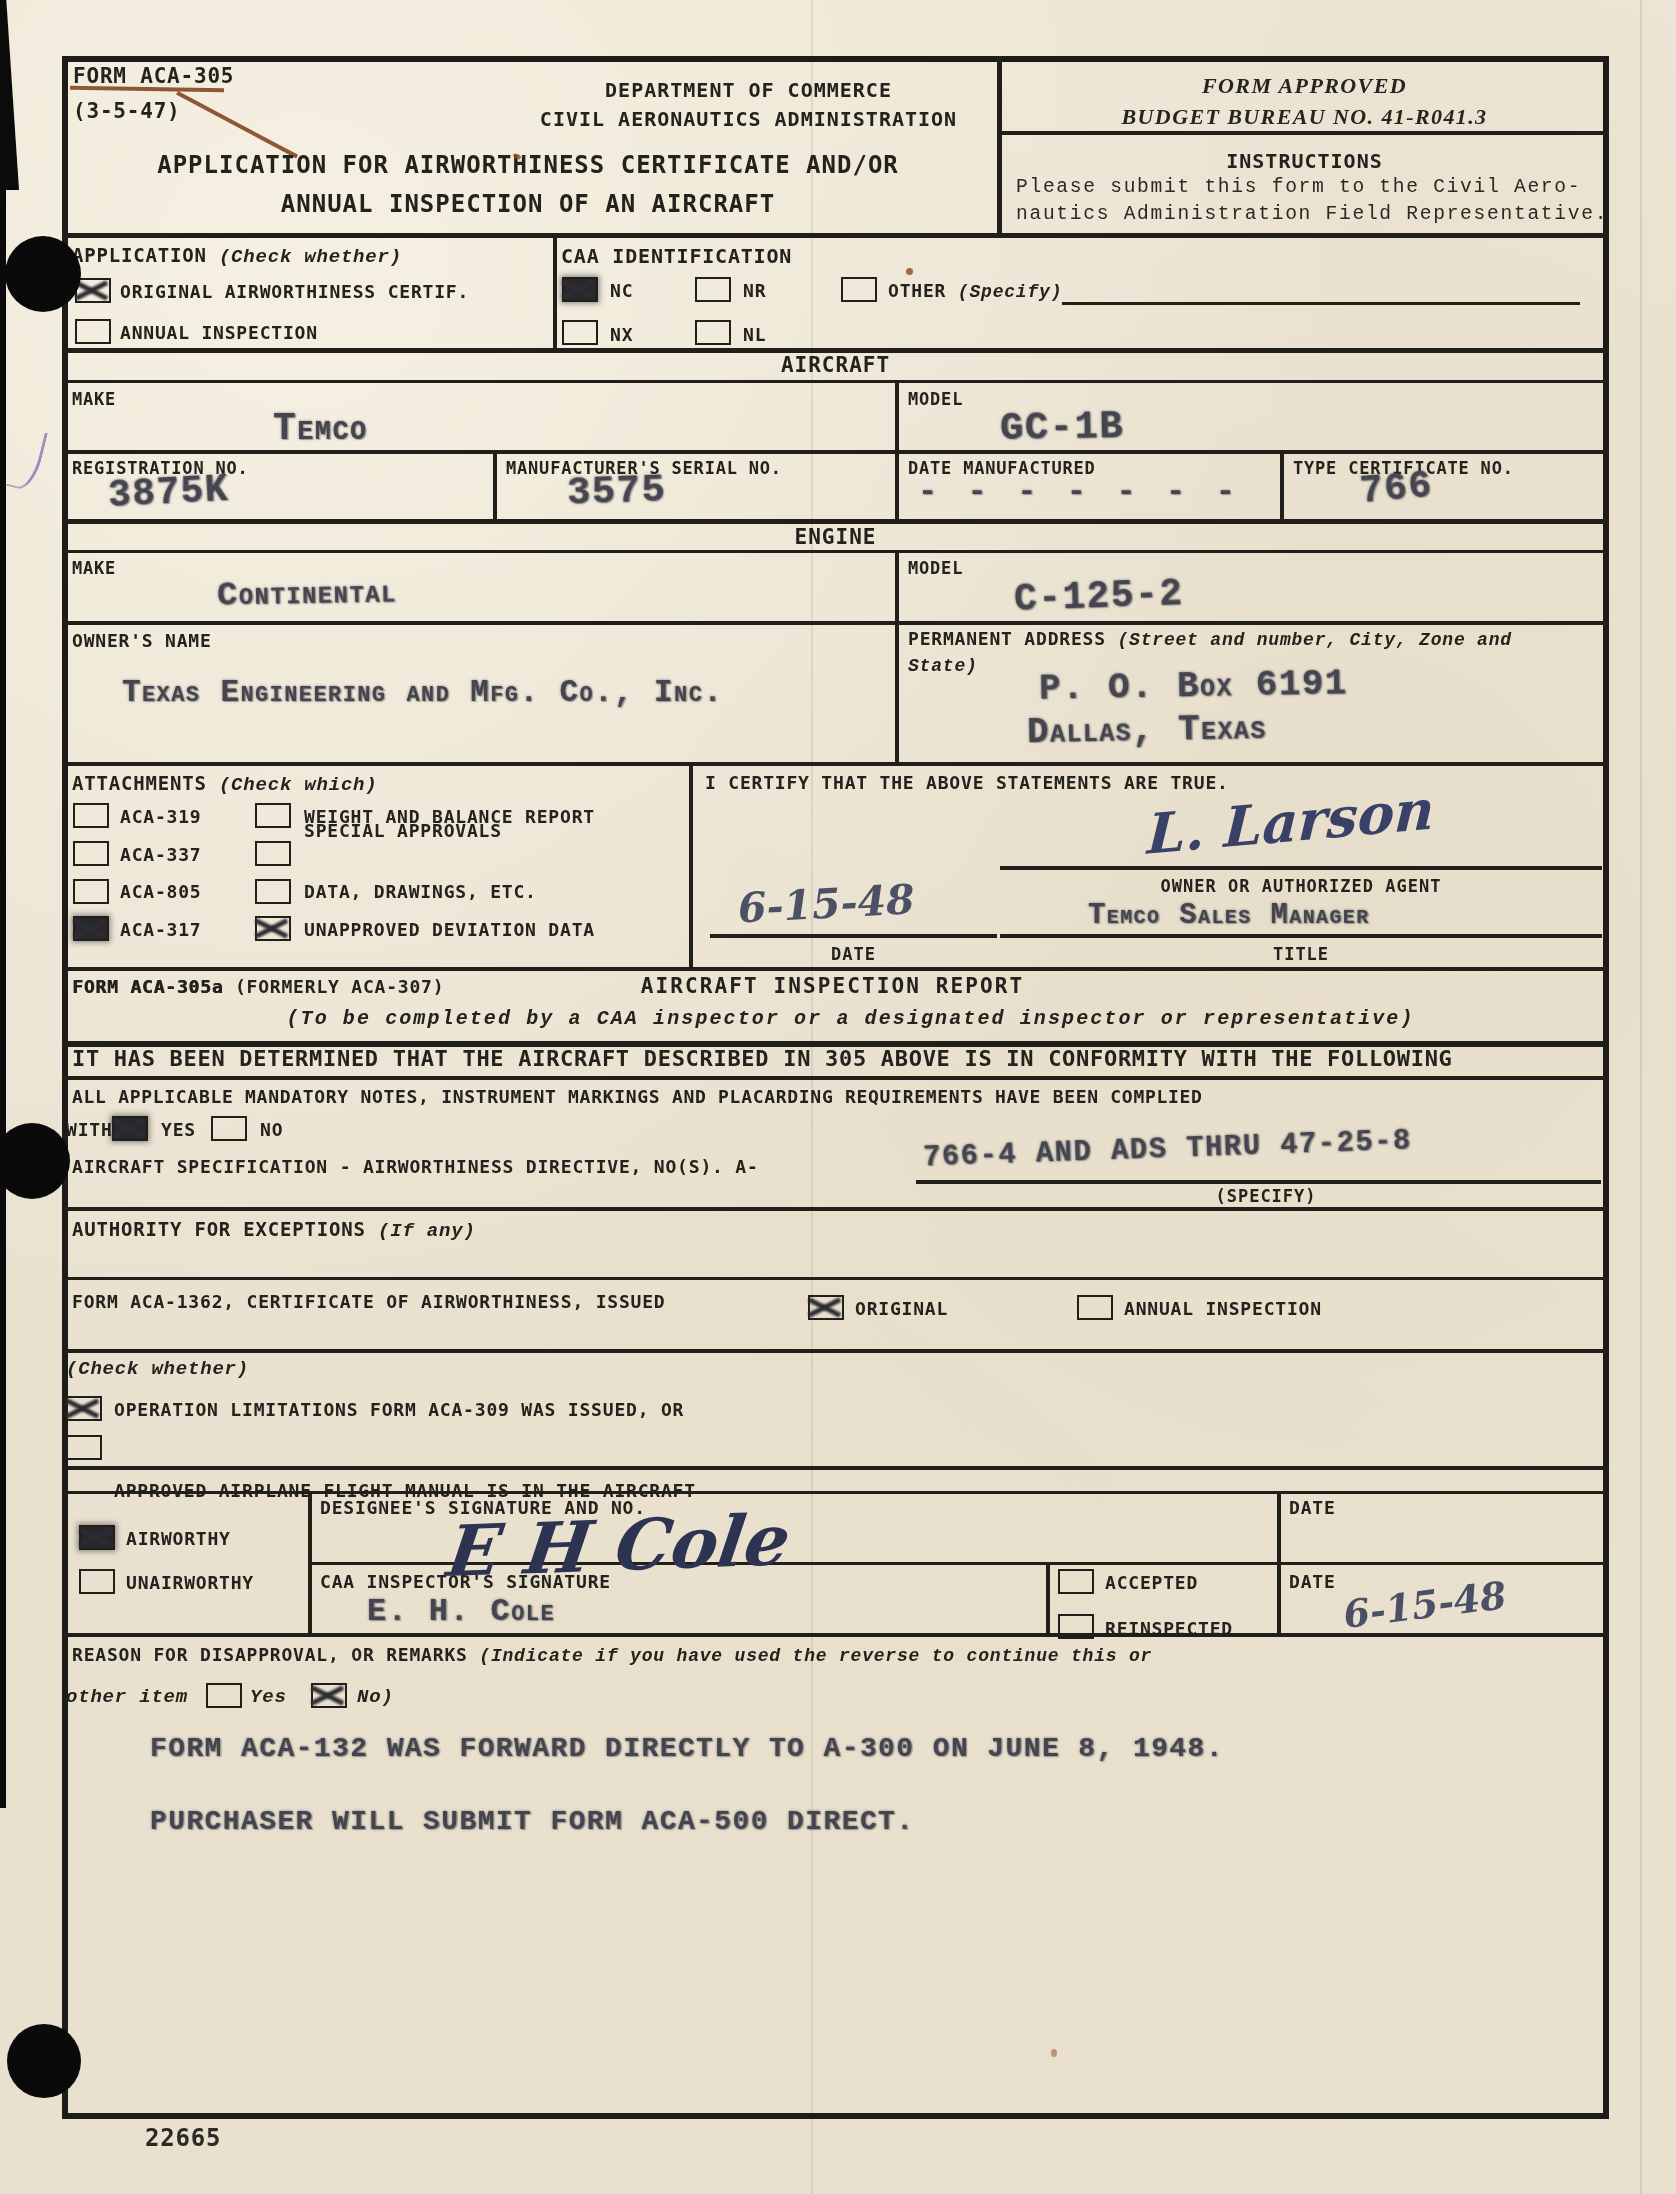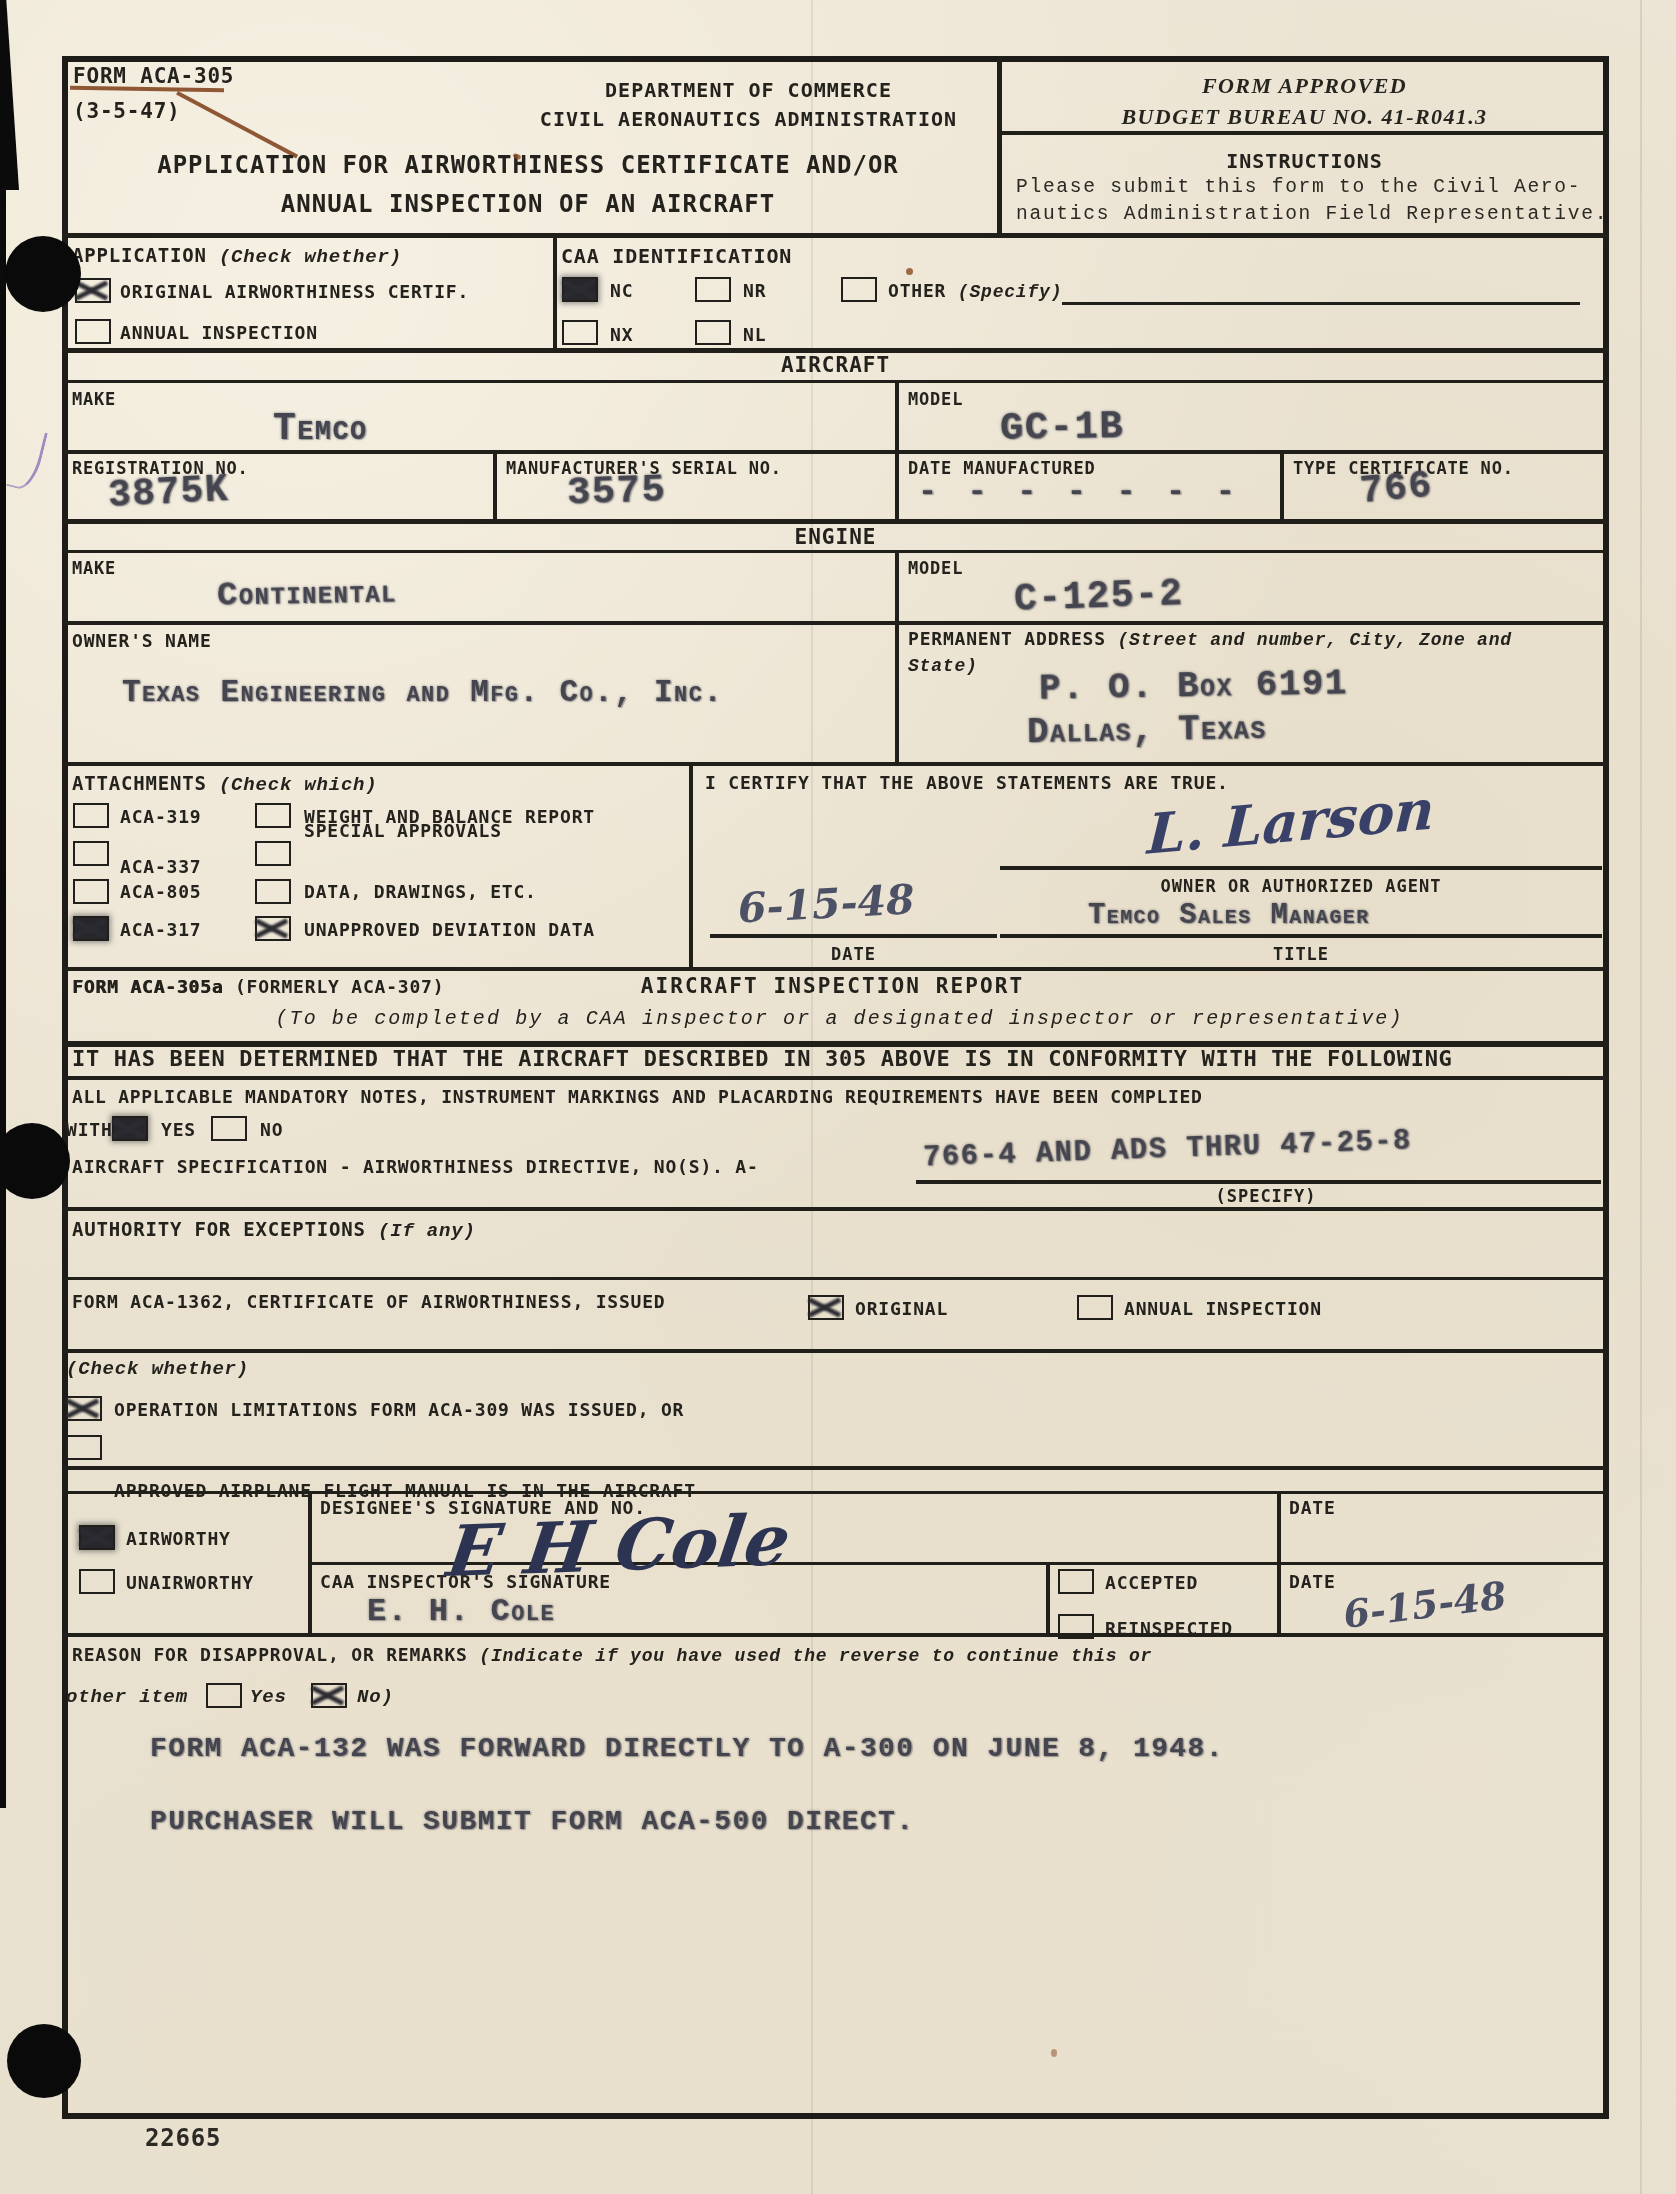--- a/index.html
+++ b/index.html
@@ -157,21 +157,21 @@
   <div class="lbl" style="left:72px;top:772px;font-size:19px;">
     <span>ATTACHMENTS</span> <span class="it">(Check which)</span>
   </div>
 
   <span class="cb" style="left:73px;top:803px;"></span>
   <div class="lbl" style="left:120px;top:806px;">ACA-319</div>
   <span class="cb" style="left:255px;top:803px;"></span>
   <div class="lbl" style="left:304px;top:806px;">WEIGHT AND BALANCE REPORT</div>
 
   <span class="cb" style="left:73px;top:841px;"></span>
-  <div class="lbl" style="left:120px;top:844px;margin-top:12px;">ACA-337</div>
+  <div class="lbl" style="left:120px;top:844px;">ACA-337</div>
   <span class="cb" style="left:255px;top:841px;"></span>
   <div class="lbl" style="left:304px;top:820px;">SPECIAL APPROVALS</div>
 
   <span class="cb" style="left:73px;top:879px;"></span>
   <div class="lbl" style="left:120px;top:881px;">ACA-805</div>
   <span class="cb" style="left:255px;top:879px;"></span>
   <div class="lbl" style="left:304px;top:881px;">DATA, DRAWINGS, ETC.</div>
 
   <span class="cb hv on" style="left:73px;top:916px;"></span>
   <div class="lbl" style="left:120px;top:919px;">ACA-317</div>
@@ -190,21 +190,21 @@
   <div class="hline" style="left:1000px;top:934px;width:602px;height:3.5px;"></div>
   <div class="blk" style="left:710px;top:944px;width:287px;font-size:17px;">DATE</div>
   <div class="blk" style="left:1000px;top:944px;width:602px;font-size:17px;">TITLE</div>
 
   <div class="hline" style="left:62px;top:967px;width:1547px;height:4.2px;"></div>
 
   <div class="lbl" style="left:72px;top:976px;font-size:18px;">
     <span style="text-shadow:0.7px 0 0 #24221d;">FORM ACA-305a</span> <span>(FORMERLY ACA-307)</span>
   </div>
   <div class="blk" style="left:490px;top:974px;width:685px;font-size:21px;letter-spacing:2.1px;">AIRCRAFT INSPECTION REPORT</div>
-  <div class="blk it" style="left:175px;top:1007px;width:1329px;font-size:20px;letter-spacing:2.1px;font-weight:400;">(To be completed by a CAA inspector or a designated inspector or representative)</div>
+  <div class="blk it" style="left:186px;top:1007px;width:1329px;font-size:20px;letter-spacing:2.1px;font-weight:700;">(To be completed by a CAA inspector or a designated inspector or representative)</div>
 
   <div class="hline" style="left:62px;top:1041px;width:1547px;height:5.6px;"></div>
 
   <div class="lbl" style="left:72px;top:1046px;font-size:22px;letter-spacing:0.7px;">IT HAS BEEN DETERMINED THAT THE AIRCRAFT DESCRIBED IN 305 ABOVE IS IN CONFORMITY WITH THE FOLLOWING</div>
 
   <div class="hline" style="left:62px;top:1076px;width:1547px;height:4.2px;"></div>
 
   <div class="lbl" style="left:72px;top:1086px;font-size:18px;letter-spacing:0.7px;">ALL APPLICABLE MANDATORY NOTES, INSTRUMENT MARKINGS AND PLACARDING REQUIREMENTS HAVE BEEN COMPLIED</div>
   <div class="lbl" style="left:66px;top:1119px;font-size:18px;">WITH</div>
   <span class="cb hv on" style="left:112px;top:1116px;"></span>

